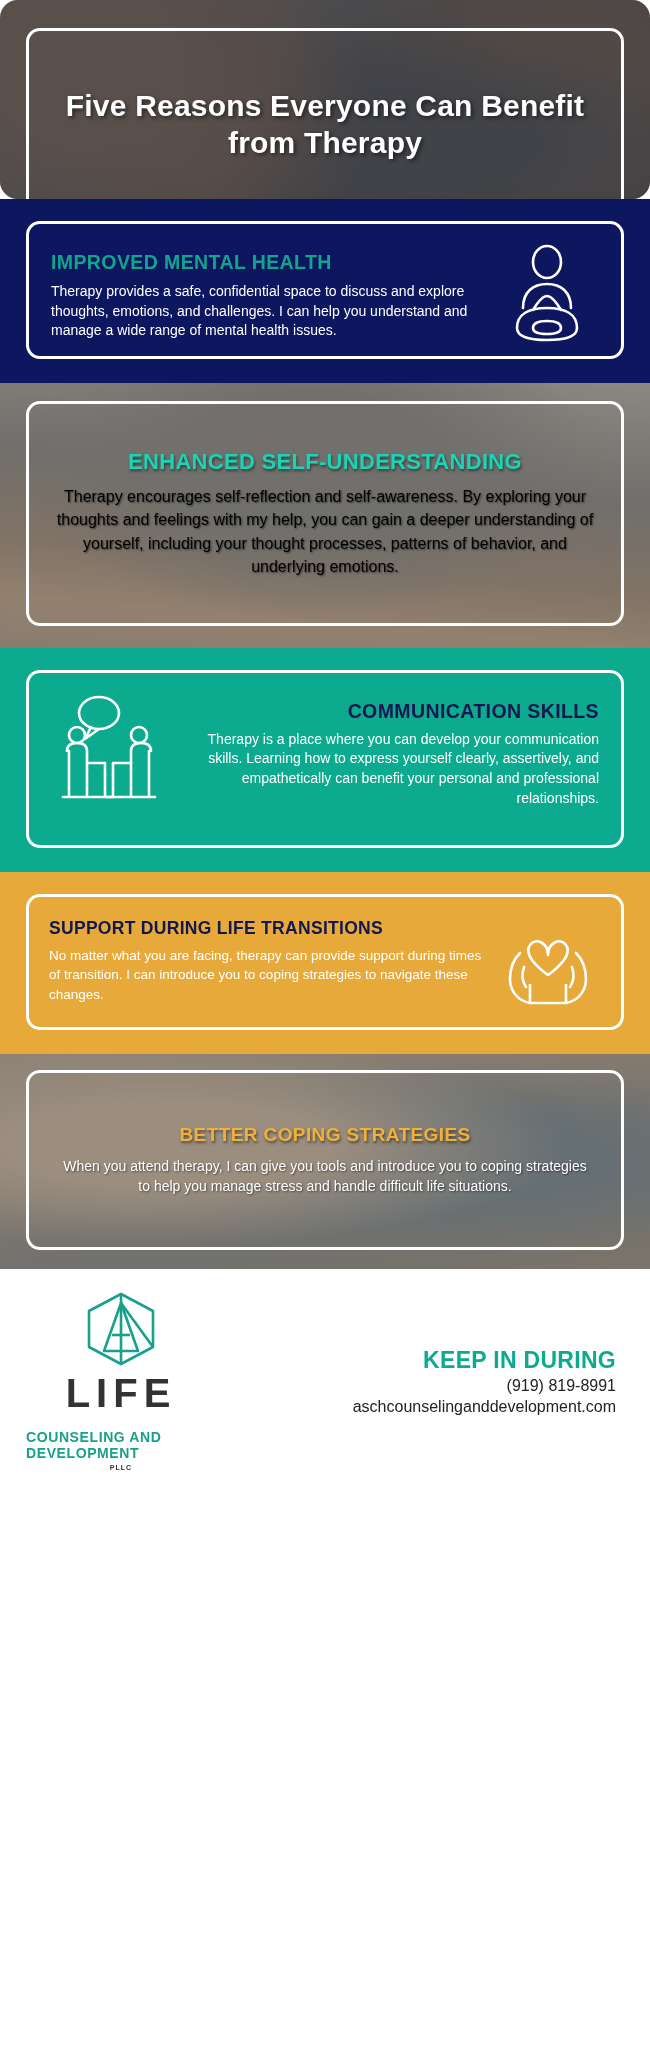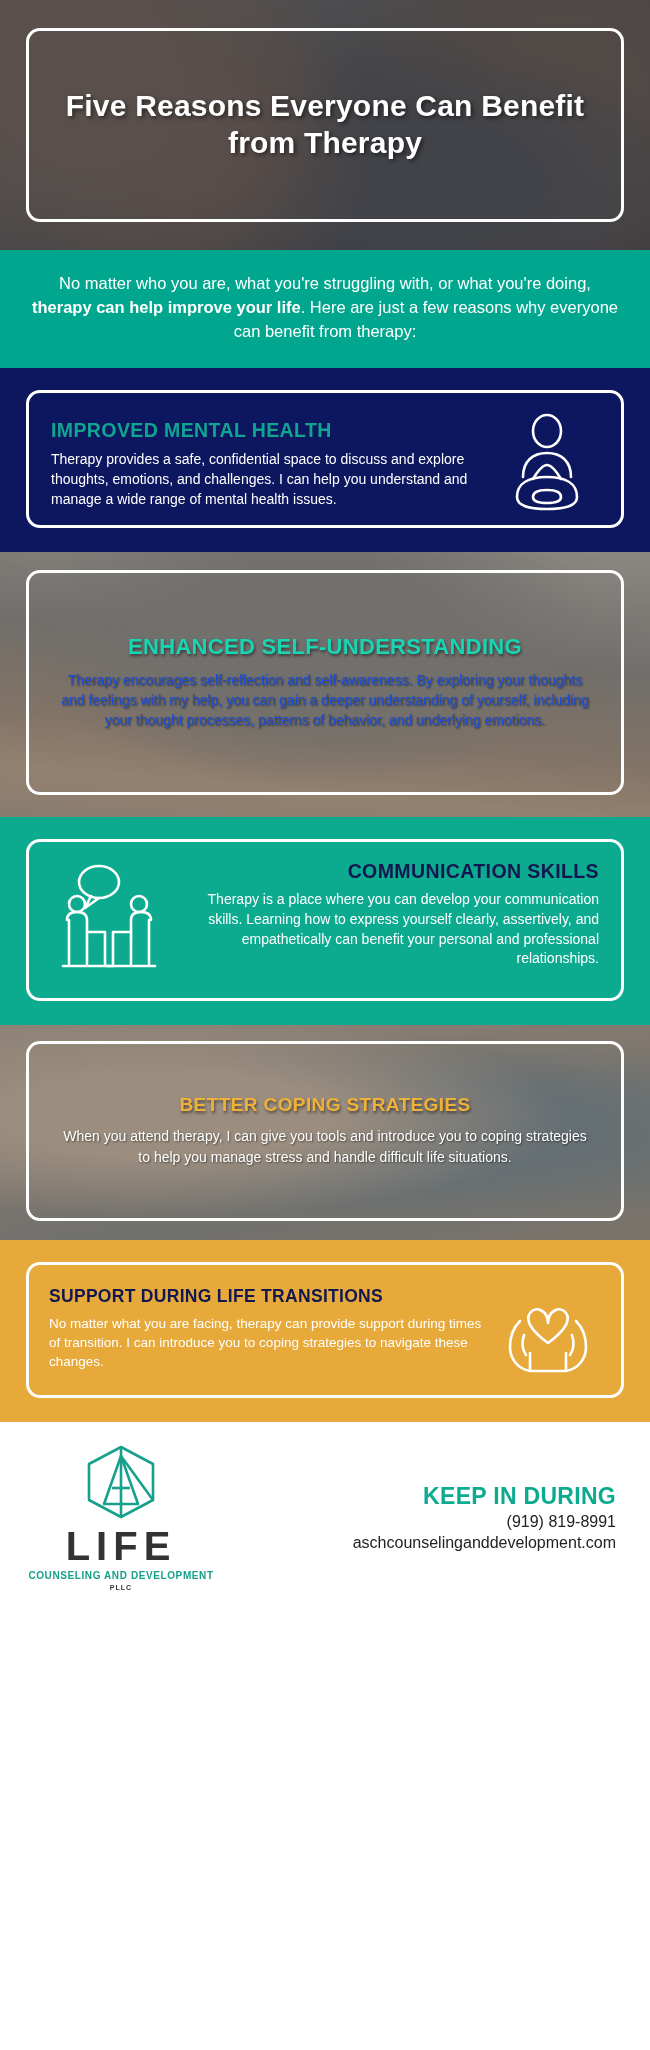--- a/index.html
+++ b/index.html
@@ -16,21 +16,21 @@
   .section { position:relative; width:650px; overflow:hidden; }
   .photo-bg { position:absolute; inset:0; z-index:0; }
   .overlay  { position:absolute; inset:0; z-index:1; }
   .card {
     position:relative; z-index:2;
     border:3px solid #ffffff;
     border-radius:14px;
   }
 
   
-  #header { height:250px; }
+  #header { height:199px;border-radius:18px; }
   #header .photo-bg{
     background:
       radial-gradient(circle at 12% 30%, #d8b49c 0 14%, rgba(216,180,156,0) 42%),
       radial-gradient(circle at 30% 55%, #c9a088 0 12%, rgba(201,160,136,0) 38%),
       radial-gradient(ellipse at 62% 72%, #7c838c 0 22%, rgba(124,131,140,0) 55%),
       radial-gradient(circle at 88% 40%, #b99a83 0 12%, rgba(185,154,131,0) 40%),
       linear-gradient(160deg, #cfc7c0 0%, #9c9a98 35%, #6f7276 65%, #55585c 100%);
   }
   #header .overlay{ background:rgba(45,45,48,.74); }
   #header .card{
@@ -75,27 +75,27 @@
     margin:18px 26px; height:225px;
     padding:14px 26px; display:flex; flex-direction:column;
     align-items:center; justify-content:center;
   }
   #sec2 h2{
     color:#18d6b5; font-size:22px; font-weight:bold; letter-spacing:.3px;
     text-align:center; margin-bottom:10px;
     text-shadow:1px 2px 3px rgba(0,0,0,.5);
   }
   #sec2 p{
-    color:#1d4ed8; font-size:14px; line-height:1.45; text-align:center;
+    color:#000000; font-size:16px; line-height:1.45; text-align:center;
     text-shadow:1px 1px 2px rgba(0,0,0,.55);
   }
 
   
   #sec3{ background:#0cab90; padding:22px 26px 24px; }
-  #sec3 .card{ padding:18px 22px 20px; display:flex; align-items:flex-start; gap:12px; }
+  #sec3 .card{ padding:18px 22px 36px; display:flex; align-items:flex-end; gap:12px; }
   #sec3 .icon{ flex:0 0 130px; display:flex; justify-content:center; }
   #sec3 .txt{ flex:1 1 auto; text-align:right; }
   #sec3 h2{
     color:#12184f; font-size:19.5px; font-weight:bold;
     letter-spacing:.4px; margin-bottom:7px;
   }
   #sec3 p{ color:#ffffff; font-size:14px; line-height:1.42; }
 
   
   #sec4{ height:215px; }
@@ -136,22 +136,22 @@
   #footer{
     background:#ffffff; height:auto; padding:22px 26px 18px;
     display:flex; align-items:center; justify-content:space-between;
   }
   .logo-block{ display:flex; flex-direction:column; align-items:center; width:190px; }
   .logo-word{
     font-size:40px; font-weight:bold; letter-spacing:6px;
     color:#333333; line-height:1; margin-top:2px;
   }
   .logo-sub{
-    font-size:10px; font-weight:bold; letter-spacing:.6px;
-    color:#17a08c; margin-top:4px;
+    font-size:14px; font-weight:bold; letter-spacing:.6px;
+    color:#17a08c; margin-top:16px;
   }
   .logo-pllc{
     font-size:7px; font-weight:bold; letter-spacing:1px;
     color:#333333; margin-top:3px;
   }
   .contact-block{ text-align:right; padding-right:8px; flex:1 1 auto; }
   .contact-title{
     color:#0cab90; font-size:23px; font-weight:bold; letter-spacing:.3px;
   }
   .contact-line{ color:#222222; font-size:16px; margin-top:3px;text-align:right; }
@@ -162,23 +162,20 @@
 <div class="infographic">
 
   <div class="section" id="header">
     <div class="photo-bg"></div>
     <div class="overlay"></div>
     <div class="card">
       <h1>Five Reasons Everyone Can Benefit from Therapy</h1>
     </div>
   </div>
 
-  <div class="section" id="intro">
-    <p><span>No matter who you are, what you're struggling with, or what you're doing, </span><b>therapy can help improve your life</b><span>. Here are just a few reasons why everyone can benefit from therapy:</span></p>
-  </div>
 
   <div class="section" id="sec1">
     <div class="card">
       <div class="txt">
         <h2>IMPROVED MENTAL HEALTH</h2>
         <p>Therapy provides a safe, confidential space to discuss and explore thoughts, emotions, and challenges. I can help you understand and manage a wide range of mental health issues.</p>
       </div>
       <div class="icon">
         <svg width="96" height="104" viewBox="0 0 96 104" fill="none" stroke="#ffffff" stroke-width="2.6" stroke-linecap="round" stroke-linejoin="round">
           <ellipse cx="48" cy="18" rx="14" ry="16"></ellipse>
@@ -222,45 +219,45 @@
           <path d="M52 106 L100 106"></path>
         </svg>
       </div>
       <div class="txt">
         <h2>COMMUNICATION SKILLS</h2>
         <p>Therapy is a place where you can develop your communication skills. Learning how to express yourself clearly, assertively, and empathetically can benefit your personal and professional relationships.</p>
       </div>
     </div>
   </div>
 
-  <div class="section" id="sec4">
-    <div class="photo-bg"></div>
-    <div class="overlay"></div>
-    <div class="card">
-      <h2>BETTER COPING STRATEGIES</h2>
-      <p>When you attend therapy, I can give you tools and introduce you to coping strategies to help you manage stress and handle difficult life situations.</p>
-    </div>
-  </div>
-
   <div class="section" id="sec5">
     <div class="card">
       <div class="txt">
         <h2>SUPPORT DURING LIFE TRANSITIONS</h2>
         <p>No matter what you are facing, therapy can provide support during times of transition. I can introduce you to coping strategies to navigate these changes.</p>
       </div>
       <div class="icon">
         <svg width="100" height="96" viewBox="0 0 100 96" fill="none" stroke="#ffffff" stroke-width="2.6" stroke-linecap="round" stroke-linejoin="round">
           <path d="M50 42 C50 30 38 24 32 32 C26 40 36 52 50 62 C64 52 74 40 68 32 C62 24 50 30 50 42 Z"></path>
           <path d="M22 40 C16 46 12 56 12 66 C12 78 20 88 32 90 L68 90 C80 88 88 78 88 66 C88 56 84 46 78 40"></path>
           <path d="M26 54 C24 60 24 68 28 74"></path>
           <path d="M74 54 C76 60 76 68 72 74"></path>
           <path d="M32 90 L32 72"></path>
           <path d="M68 90 L68 72"></path>
         </svg>
       </div>
+    </div>
+  </div>
+
+  <div class="section" id="sec4">
+    <div class="photo-bg"></div>
+    <div class="overlay"></div>
+    <div class="card">
+      <h2>BETTER COPING STRATEGIES</h2>
+      <p>When you attend therapy, I can give you tools and introduce you to coping strategies to help you manage stress and handle difficult life situations.</p>
     </div>
   </div>
 
   <div class="section" id="footer">
     <div class="logo-block">
       <div>
         <svg width="78" height="76" viewBox="0 0 78 76" fill="none" stroke="#17a08c" stroke-width="2.6" stroke-linejoin="round">
           <path d="M39 3 L71 20 L71 56 L39 73 L7 56 L7 20 Z"></path>
           <path d="M39 3 L39 73"></path>
           <path d="M39 12 L22 60 L56 60 Z"></path>

